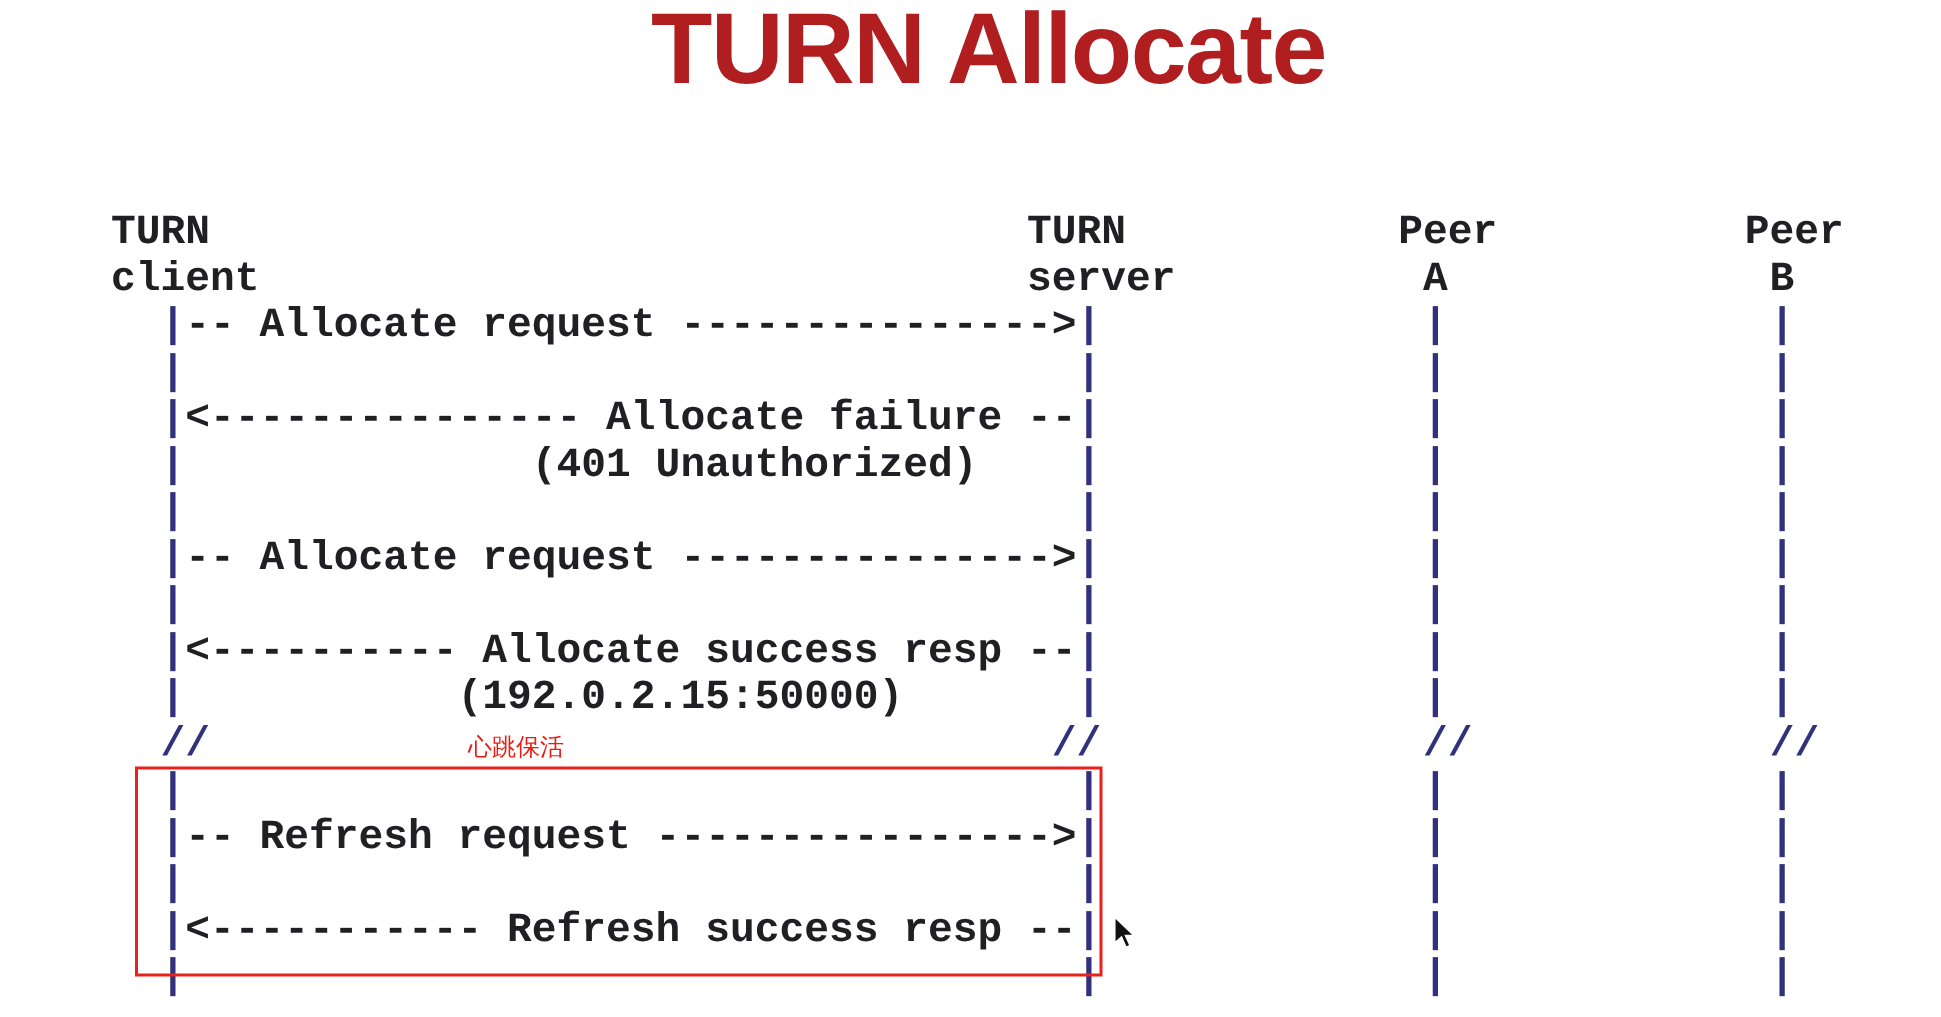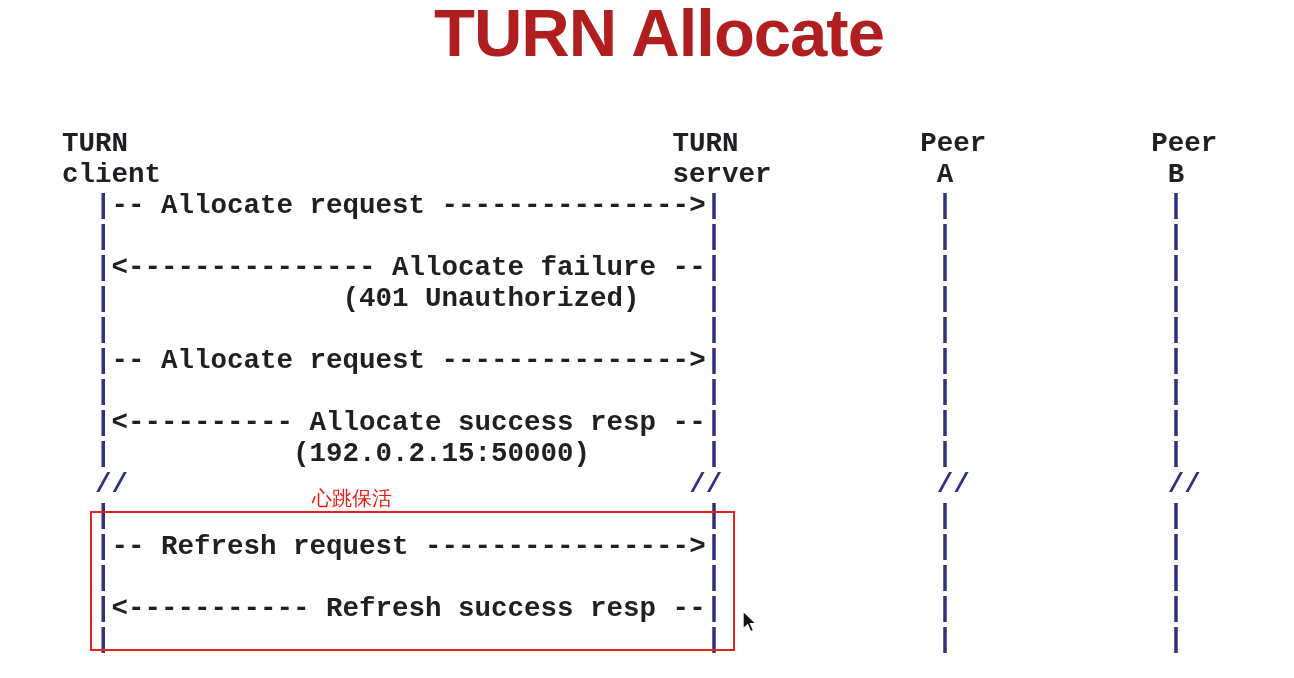--- a/index.html
+++ b/index.html
@@ -22,21 +22,21 @@
     font-weight:bold;
     font-size:67px;
     letter-spacing:-1px;
     color:#B01E20;
     white-space:nowrap;
   }
   pre.ascii{
     position:absolute;
     left:62px;
     top:128px;
-    margin:0;
+    margin:12px;
     font-family:"Liberation Mono","DejaVu Sans Mono",monospace;
     font-weight:bold;
     font-size:27.5px;
     line-height:31px;
     color:#1F1F24;
     white-space:pre;
   }
   pre.ascii .lifeline{ color:#31317C; }
   .highlight-box{
     position:absolute;
@@ -44,21 +44,21 @@
     top:511px;
     width:641px;
     height:136px;
     border:2px solid #E8211A;
     background:transparent;
   }
   .annotation-label{
     position:absolute;
     left:312px;
     top:487px;
-    font-size:20px;
+    font-size:16px;
     line-height:22px;
     color:#ED1A10;
     font-family:"DejaVu Sans","Liberation Sans",sans-serif;
     white-space:nowrap;
   }
   .cursor{
     position:absolute;
     left:740px;
     top:610px;
     width:20px;

